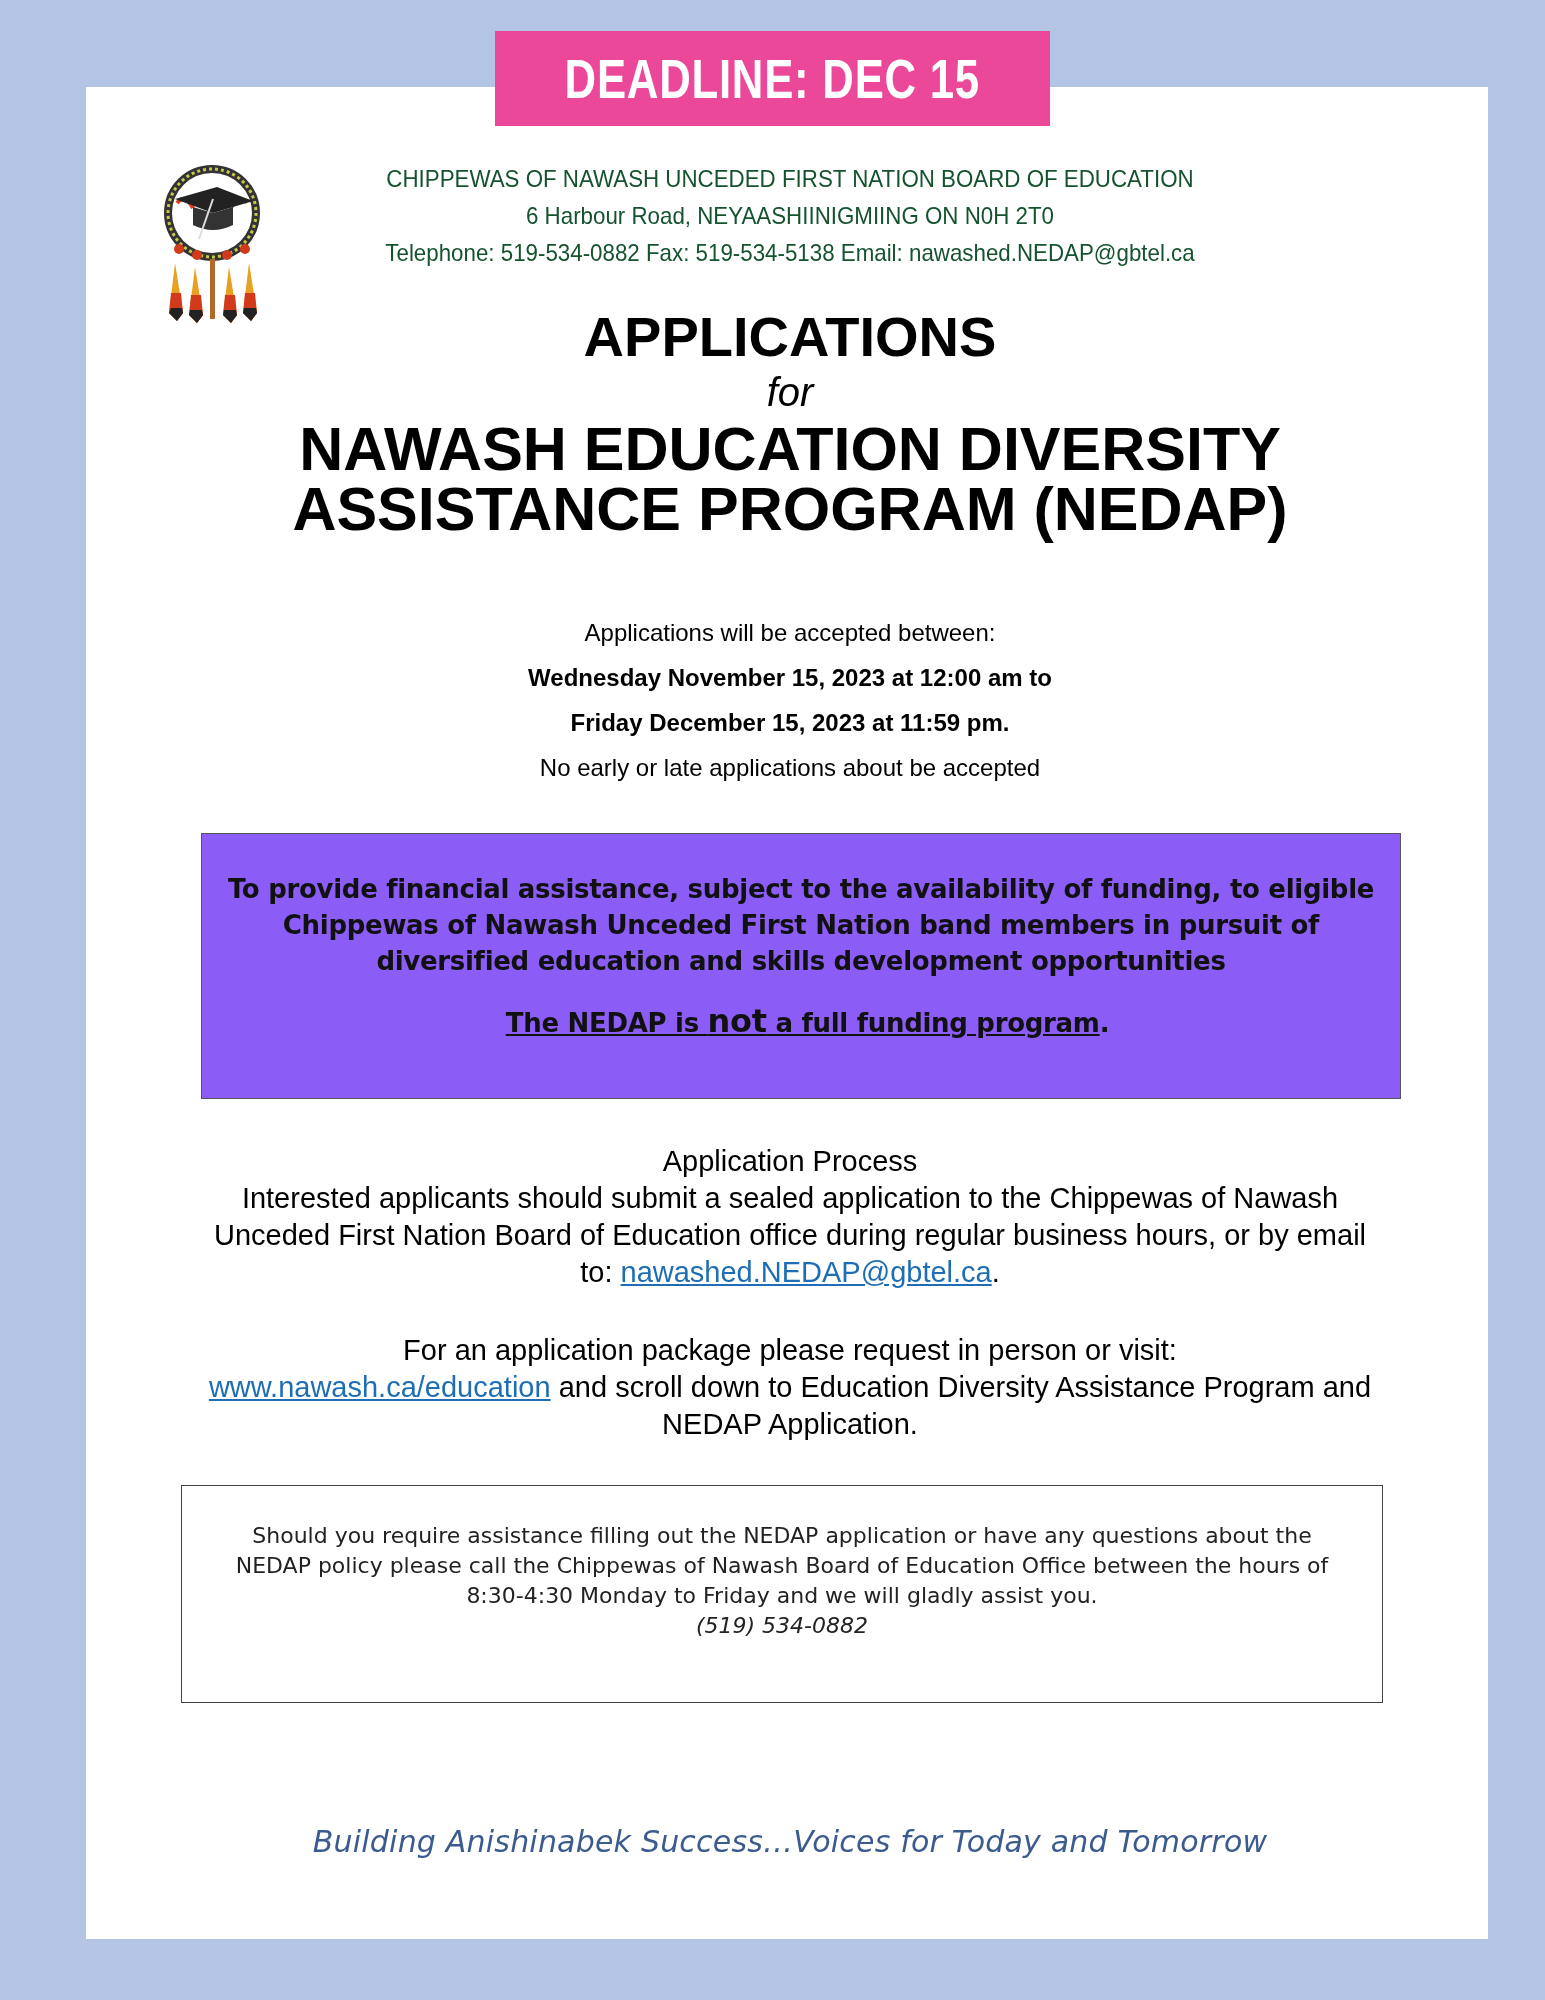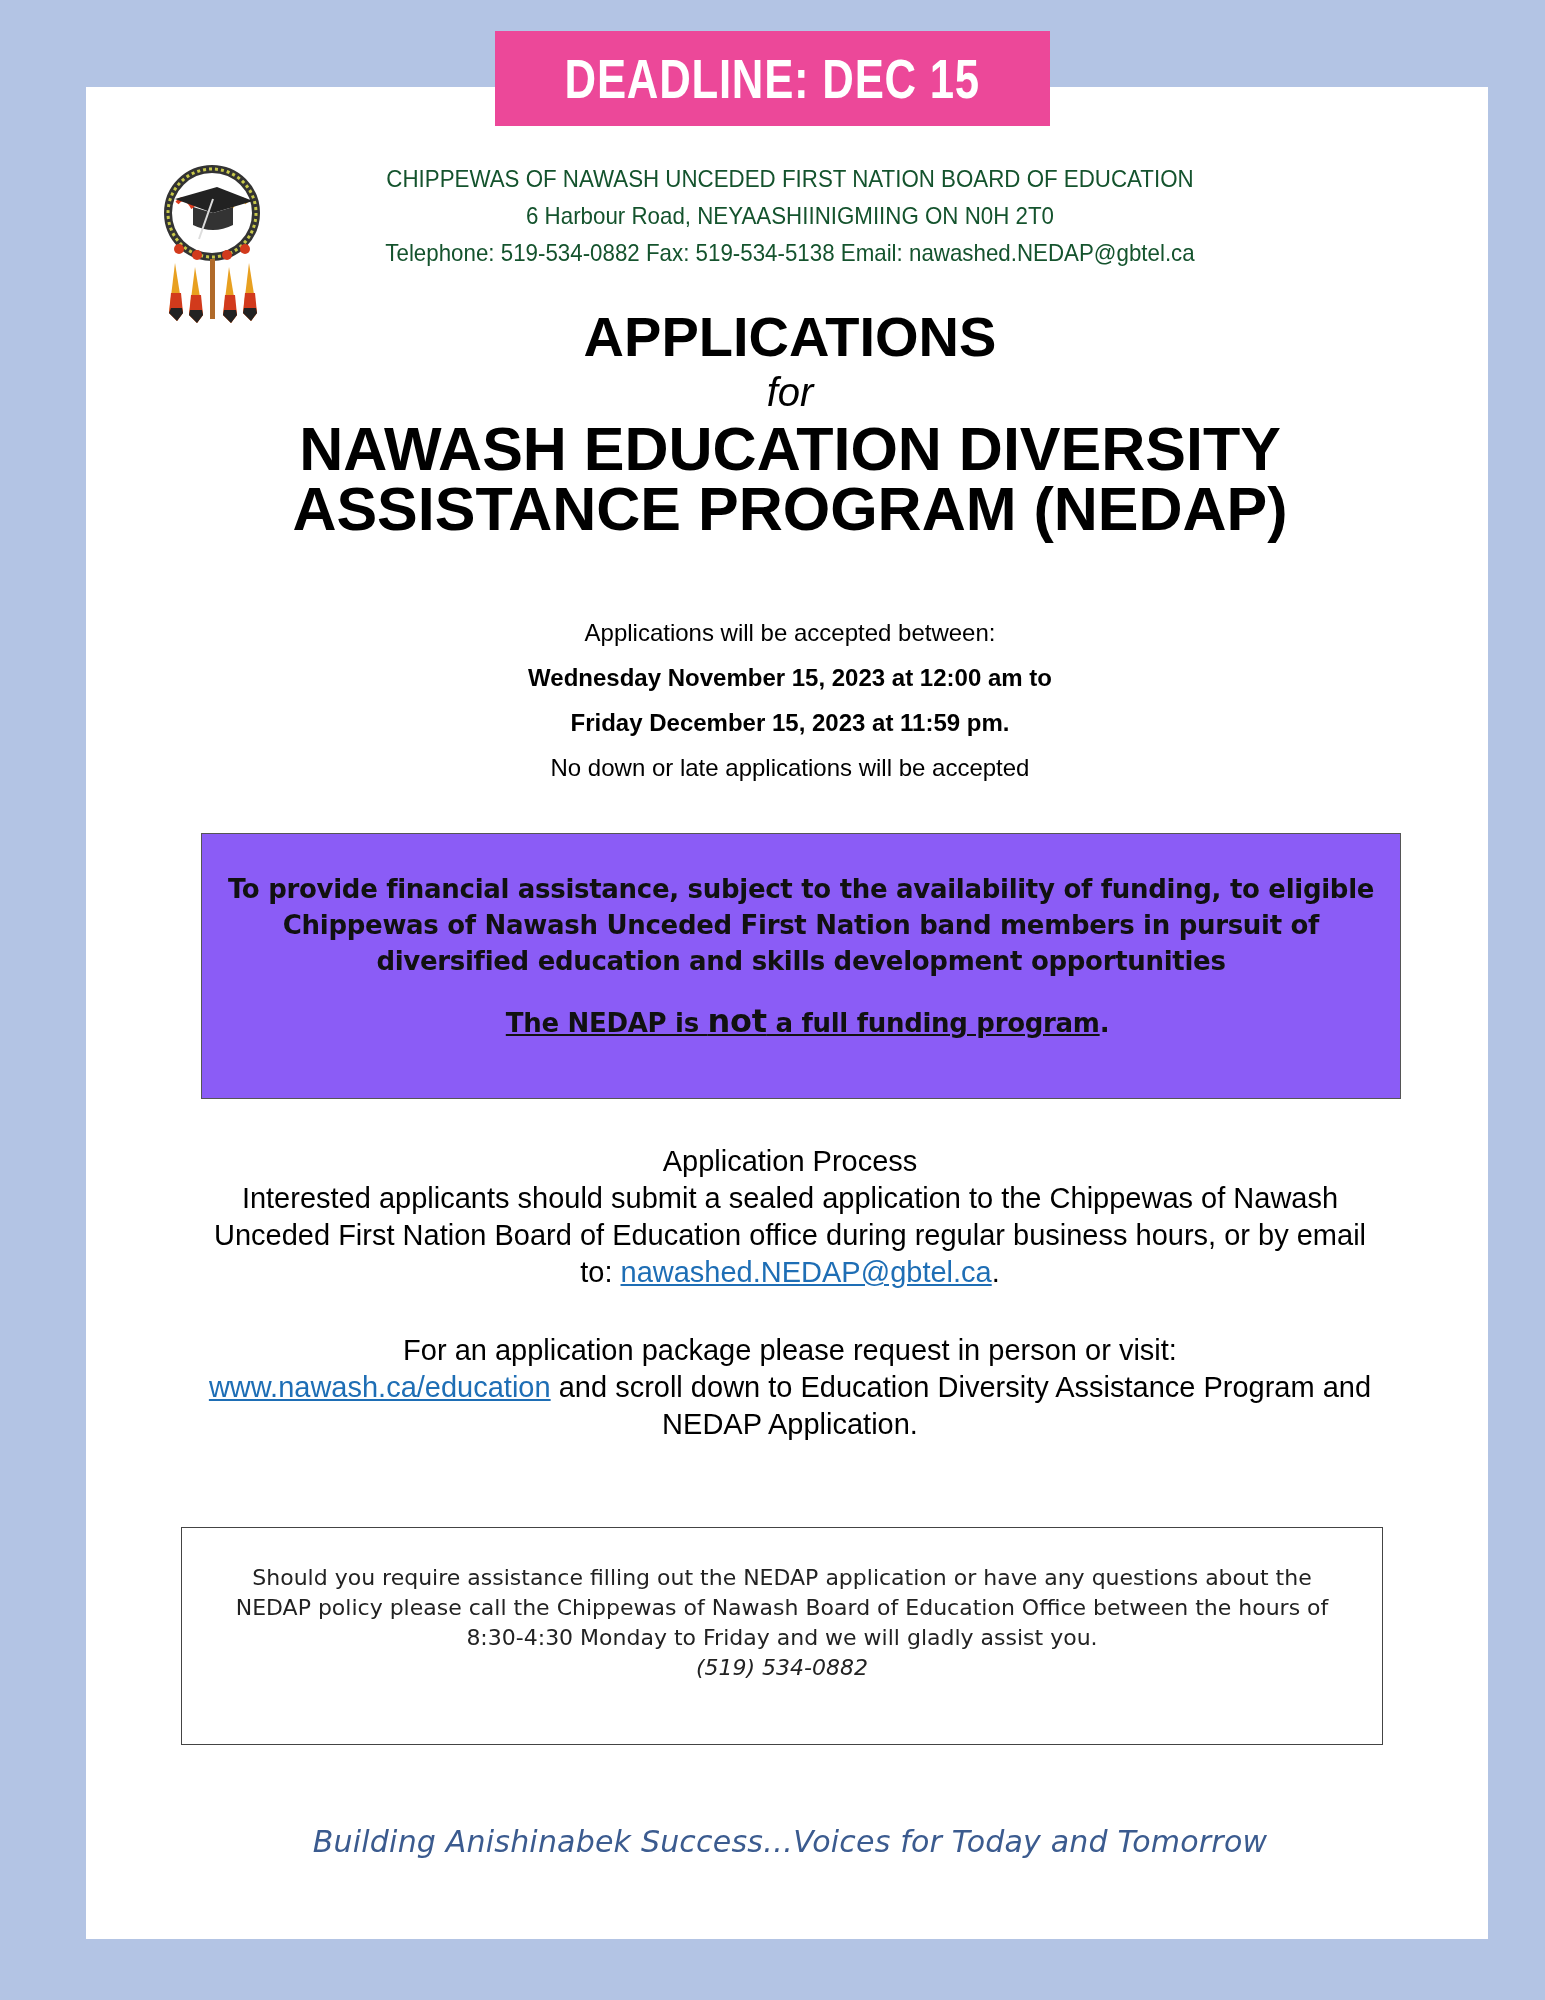--- a/index.html
+++ b/index.html
@@ -156,21 +156,20 @@
       width: 1202px;
       height: 218px;
       border: 1.5px solid #444;
       box-sizing: border-box;
       text-align: center;
       font-family: "DejaVu Sans", sans-serif;
       font-size: 22px;
       line-height: 30px;
       color: #222;
       padding: 35px 30px 0;
-      margin-top: 42px;
     }
     .help-box .phone { font-style: italic; }
     .tagline {
       position: absolute;
       left: 200px;
       top: 1824px;
       width: 1180px;
       text-align: center;
       font-family: "DejaVu Sans", sans-serif;
       font-style: italic;
@@ -237,21 +236,21 @@
   <div class="title-program">
     <div>NAWASH EDUCATION DIVERSITY</div>
     <div>ASSISTANCE PROGRAM (NEDAP)</div>
   </div>
 </div>
 
 <div class="dates-block">
   <div>Applications will be accepted between:</div>
   <div class="bold">Wednesday November 15, 2023 at 12:00 am to</div>
   <div class="bold">Friday December 15, 2023 at 11:59 pm.</div>
-  <div>No down or late applications will be accepted</div>
+  <div>No early or late applications about be accepted</div>
 </div>
 
 <div class="purpose-box">
   <div class="purpose-text">To provide financial assistance, subject to the availability of funding, to eligible Chippewas of Nawash Unceded First Nation band members in pursuit of diversified education and skills development opportunities</div>
   <div class="purpose-note"><span class="u"><span>The NEDAP is </span><span class="big">not</span><span> a full funding program</span></span><span>.</span></div>
 </div>
 
 <div class="process-block">
   <div>Application Process</div>
   <div><span>Interested applicants should submit a sealed application to the Chippewas of Nawash Unceded First Nation Board of Education office during regular business hours, or by email to: </span><a class="link">nawashed.NEDAP@gbtel.ca</a><span>.</span></div>

